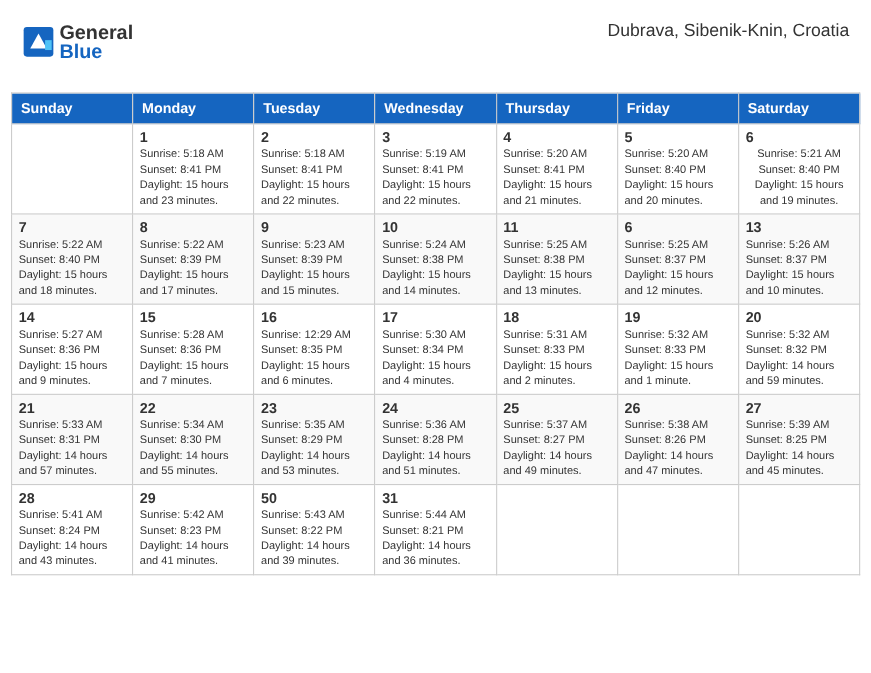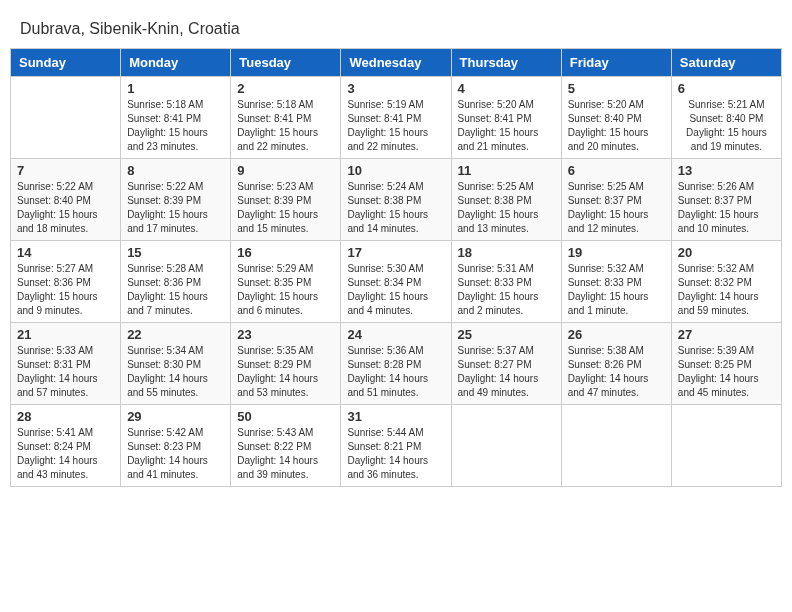--- a/index.html
+++ b/index.html
@@ -43,21 +43,21 @@
       color: #333;
       line-height: 1;
     }
     .location-title {
       font-size: 16px;
       color: #333;
     }
     .calendar {
       width: 100%;
       border-collapse: collapse;
-      margin-top: 5px;
+      margin-top: 23px;
     }
     .calendar th {
       background-color: #1565c0;
       color: #fff;
       text-align: left;
       padding: 6px 8px;
       font-size: 13px;
       font-weight: bold;
       border: 1px solid #ccc;
     }
@@ -84,20 +84,31 @@
       line-height: 1.4;
     }
     .empty-cell {
       background: #fff !important;
     }
   </style>
 </head>
 <body>
 
 <div class="header-section">
+  <div class="logo">
+    <svg class="logo-icon" viewBox="0 0 40 40">
+      <rect x="2" y="2" width="36" height="36" rx="4" fill="#1565c0"></rect>
+      <polygon points="10,28 20,10 30,28" fill="white"></polygon>
+      <rect x="28" y="18" width="8" height="12" fill="#4fc3f7"></rect>
+    </svg>
+    <div class="logo-text">
+      <span class="logo-general">General</span>
+      <span class="logo-blue">Blue</span>
+    </div>
+  </div>
   <div class="title-section">
     <div class="location-title">Dubrava, Sibenik-Knin, Croatia</div>
   </div>
 </div>
 
 <table class="calendar">
   <thead>
     <tr>
     <th>Sunday</th>
         <th>Monday</th>
@@ -215,21 +226,21 @@
         </td>
         <td>
           <div class="day-number">15</div>
           <div class="day-info" style="white-space: pre-line;">Sunrise: 5:28 AM
 Sunset: 8:36 PM
 Daylight: 15 hours
 and 7 minutes.</div>
         </td>
         <td>
           <div class="day-number">16</div>
-          <div class="day-info" style="white-space: pre-line;">Sunrise: 5:29 AM
+          <div class="day-info" style="white-space: pre-line;">Sunrise: 12:29 AM
 Sunset: 8:35 PM
 Daylight: 15 hours
 and 6 minutes.</div>
         </td>
         <td>
           <div class="day-number">17</div>
           <div class="day-info" style="white-space: pre-line;">Sunrise: 5:30 AM
 Sunset: 8:34 PM
 Daylight: 15 hours
 and 4 minutes.</div>

